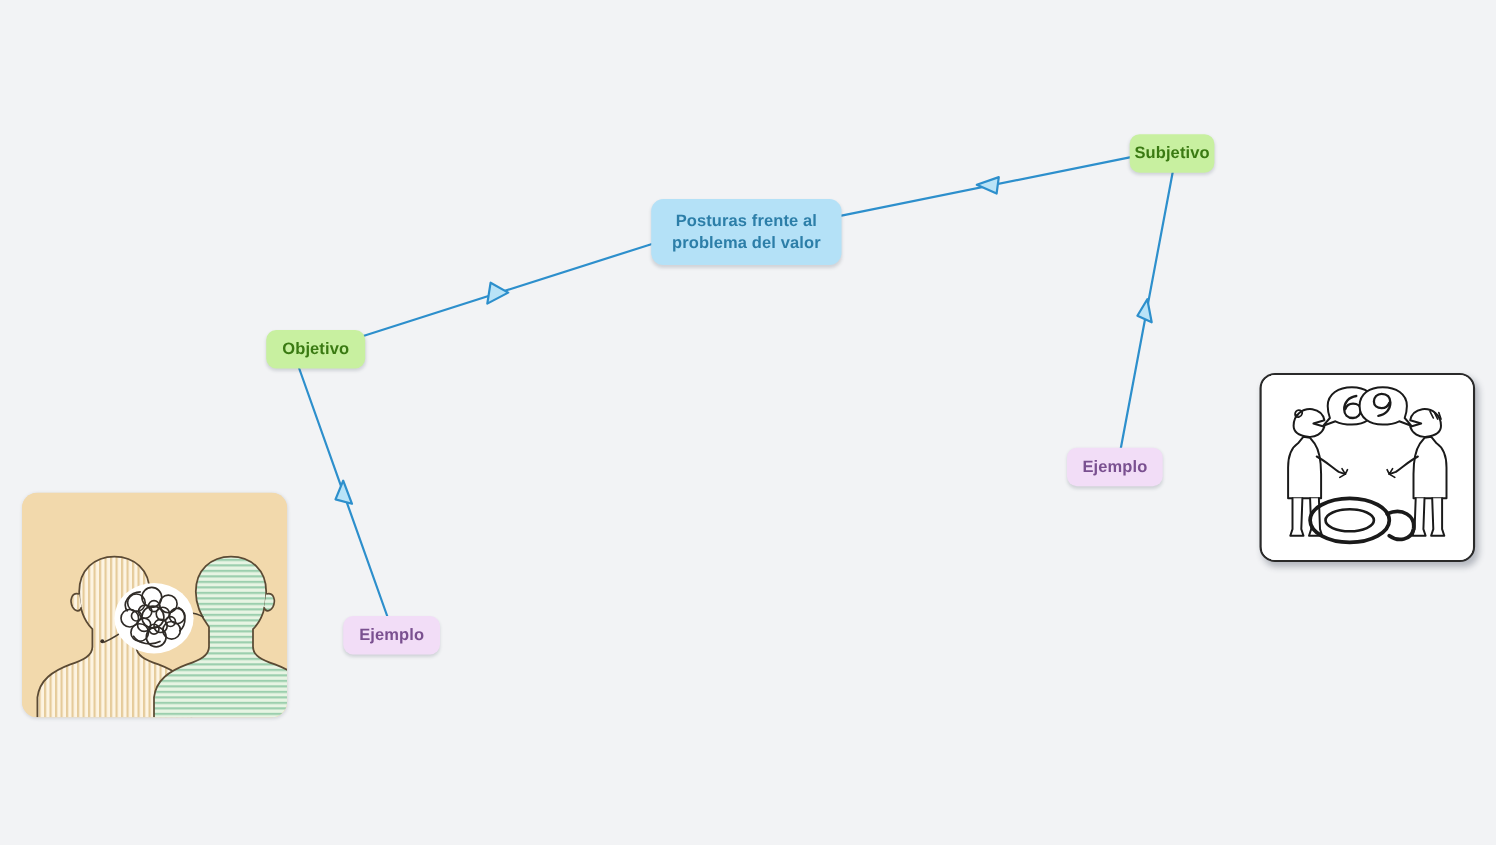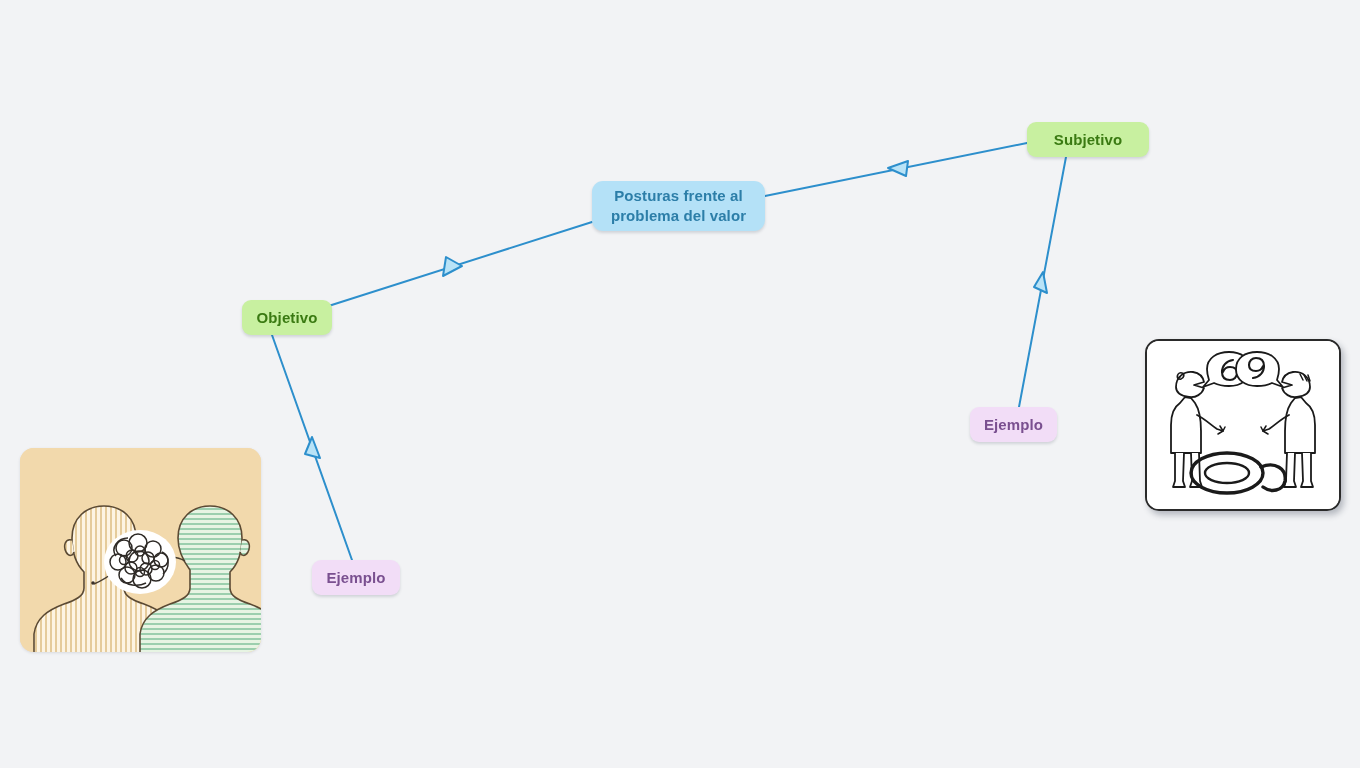--- a/index.html
+++ b/index.html
@@ -41,21 +41,21 @@
     font-weight: bold;
     letter-spacing: .1px;
     box-sizing: border-box;
     box-shadow: 0 2px 3px rgba(40,50,70,.16);
     cursor: default;
   }
   .node.central {
     left: 592px;
     top: 181px;
     width: 173px;
-    height: 50px;
+    height: 60px;
     background: #b4e1f7;
     color: #2c7ea8;
     font-size: 15px;
     line-height: 20px;
     border-radius: 11px;
     padding: 0 10px;
   }
   .node.green {
     background: #c8f0a0;
     color: #3a7a12;
@@ -66,21 +66,21 @@
   }
   .node.purple {
     background: #f2ddf7;
     color: #7a5090;
     font-size: 15px;
     height: 35px;
     border-radius: 9px;
     padding: 0 26px;
   }
   #node-objetivo  { left: 226px;  top: 300px; width: 90px; margin-left: 16px; }
-  #node-subjetivo { left: 1027px; top: 122px; width: 122px; }
+  #node-subjetivo { left: 1027px; top: 122px; width: 77px; }
   #node-ejemplo-objetivo  { left: 312px; top: 560px; width: 88px; }
   #node-ejemplo-subjetivo { left: 970px; top: 407px; width: 87px; }
 
   
   #img-objetivo {
     position: absolute;
     left: 20px;
     top: 448px;
     width: 241px;
     height: 204px;

